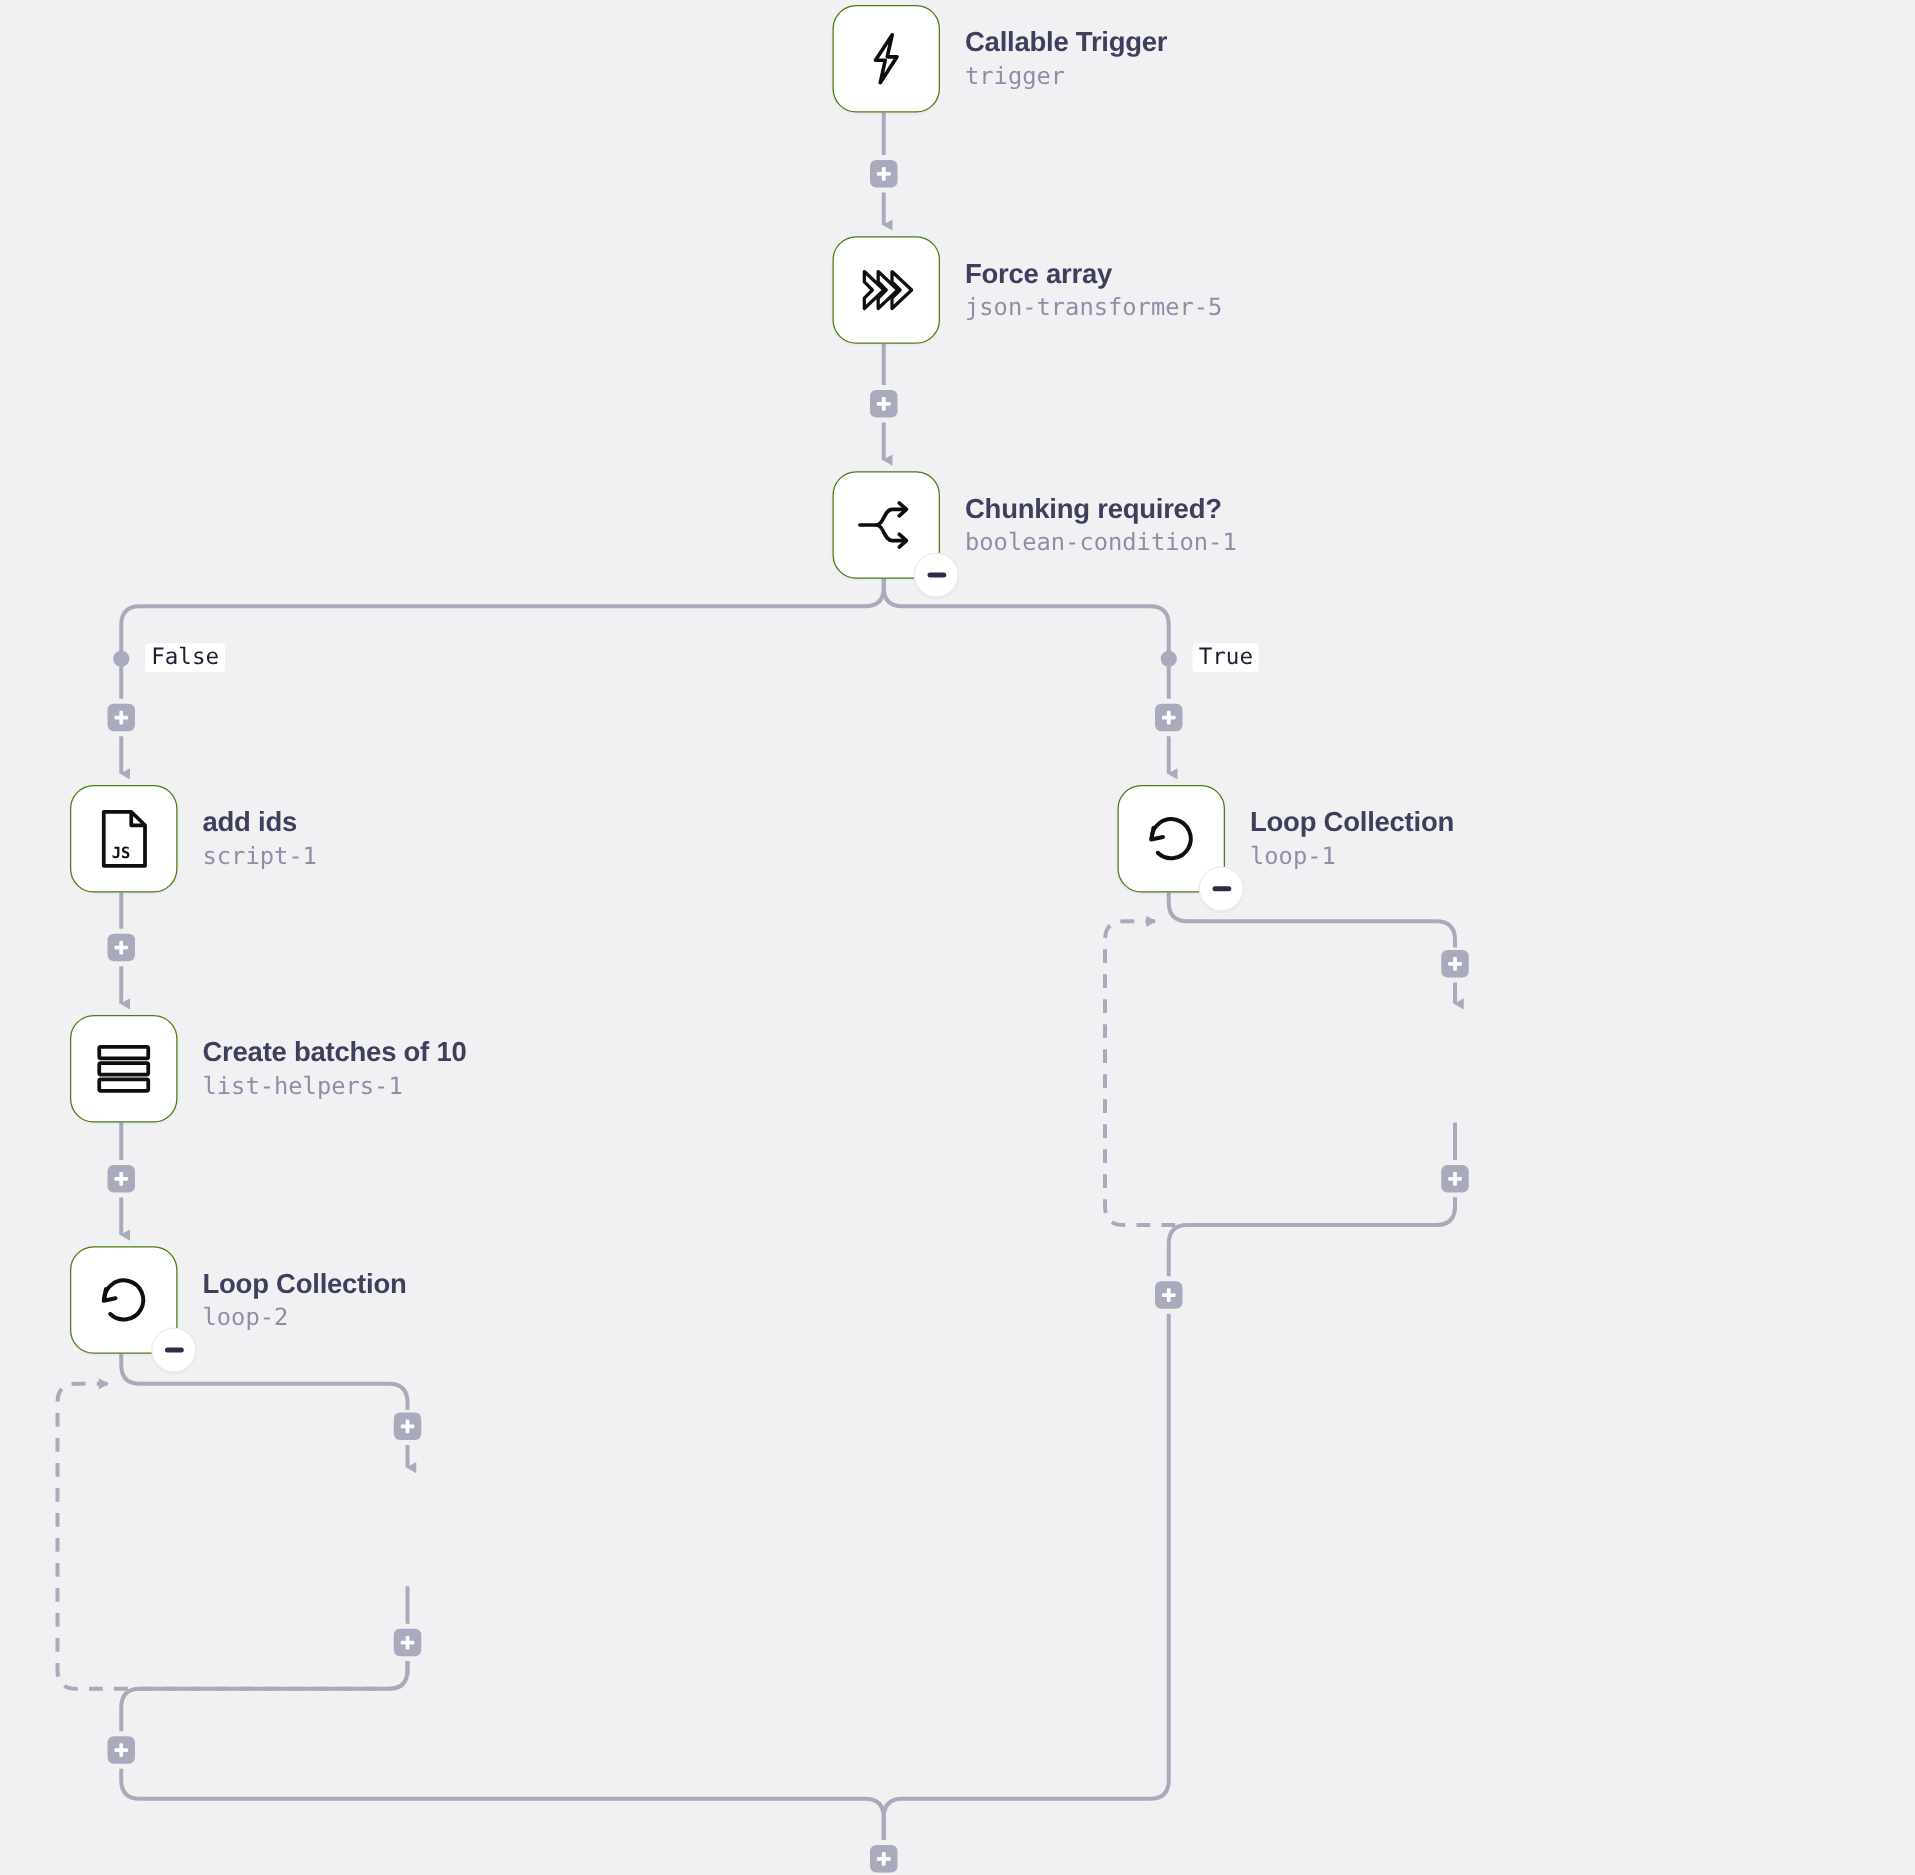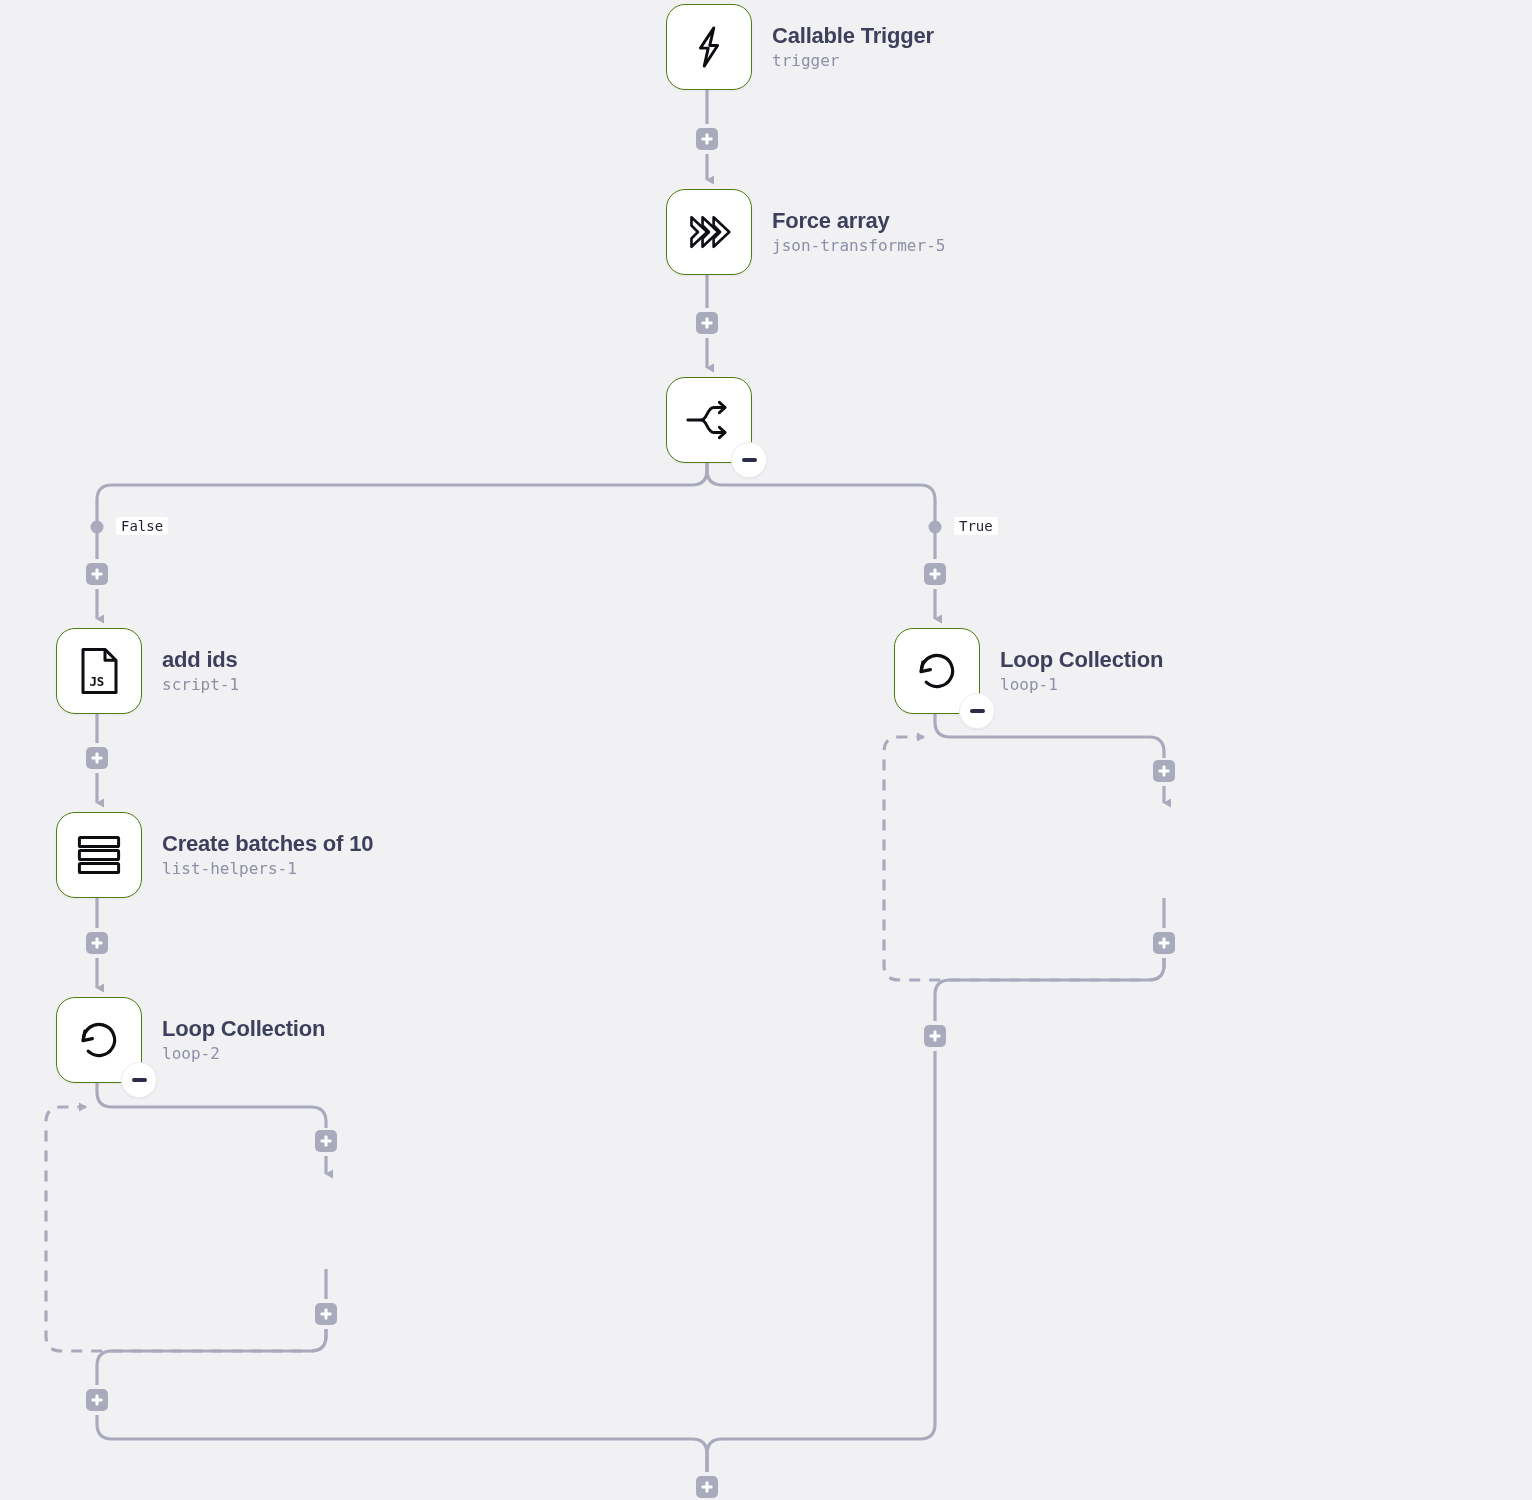--- a/index.html
+++ b/index.html
@@ -50,21 +50,21 @@
   }
   .node-title {
     font-size: 22px;
     font-weight: 700;
     color: #3d3f5c;
     letter-spacing: -0.2px;
     line-height: 1.22;
   }
   .node-sub {
     font-family: "DejaVu Sans Mono", "Liberation Mono", monospace;
-    font-size: 16px;
+    font-size: 19px;
     color: #8c8fa6;
     line-height: 1.3;
     margin-top: 1px;
   }
 
   
   .collapse-badge {
     position: absolute;
     right: -16px;
     bottom: -16px;
@@ -120,21 +120,21 @@
     border-radius: 50%;
     background: #a9abbd;
     transform: translate(-50%, -50%);
   }
   .branch-label {
     position: absolute;
     transform: translateY(-50%);
     background: #ffffff;
     color: #1d1f33;
     font-family: "DejaVu Sans Mono", "Liberation Mono", monospace;
-    font-size: 14px;
+    font-size: 18px;
     padding: 1px 5px;
     border-radius: 3px;
     white-space: nowrap;
   }
 </style>
 </head>
 <body>
 
 <div id="canvas">
 
@@ -229,20 +229,24 @@
         <svg width="50" height="46" viewBox="0 0 26 22" fill="none" stroke="#0d0d12" stroke-width="1.5" stroke-linecap="round" stroke-linejoin="round">
           <path d="M2 11 L9 11 C12 11 12 4.5 15.5 4.5 L21 4.5"></path>
           <path d="M9 11 C12 11 12 17.5 15.5 17.5 L21 17.5"></path>
           <path d="M18.4 1.8 L21.4 4.5 L18.4 7.2"></path>
           <path d="M18.4 14.8 L21.4 17.5 L18.4 20.2"></path>
         </svg>
       </span>
       <span class="collapse-badge">
           <i></i>
         </span>
+    </div>
+    <div class="node-text">
+      <div class="node-title">Chunking required?</div>
+      <div class="node-sub">boolean-condition-1</div>
     </div>
   </div>
 
   <div class="node" style="left:56px; top:628px;">
     <div class="node-box">
       <span>
         <svg width="44" height="48" viewBox="0 0 22 24" fill="none" stroke="#0d0d12" stroke-width="1.5" stroke-linejoin="round">
           <path d="M3 1.2 L14 1.2 L19.5 6.6 L19.5 22.8 L3 22.8 Z"></path>
           <path d="M14 1.2 L14 6.6 L19.5 6.6"></path>
           <text x="6.2" y="19.6" font-family="DejaVu Sans Mono, monospace" font-size="6.2" font-weight="700" fill="#0d0d12" stroke="none">JS</text>

